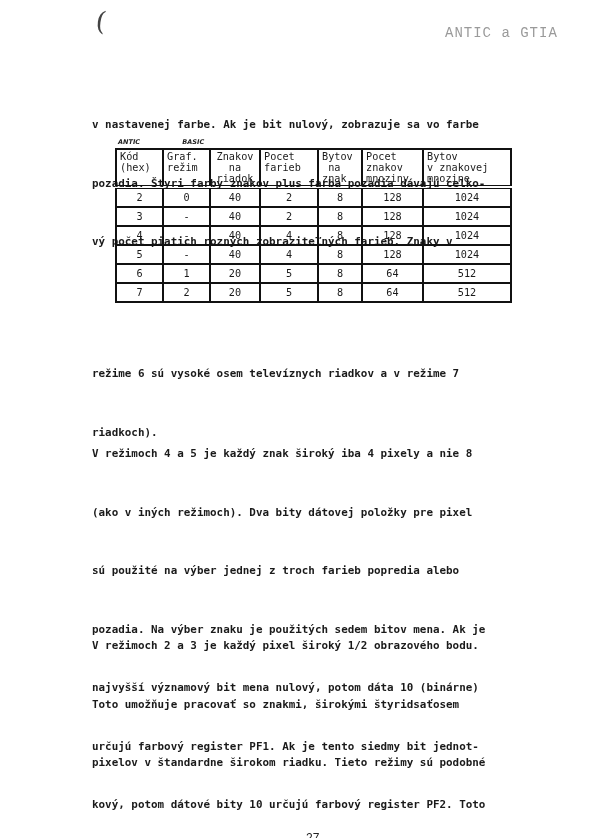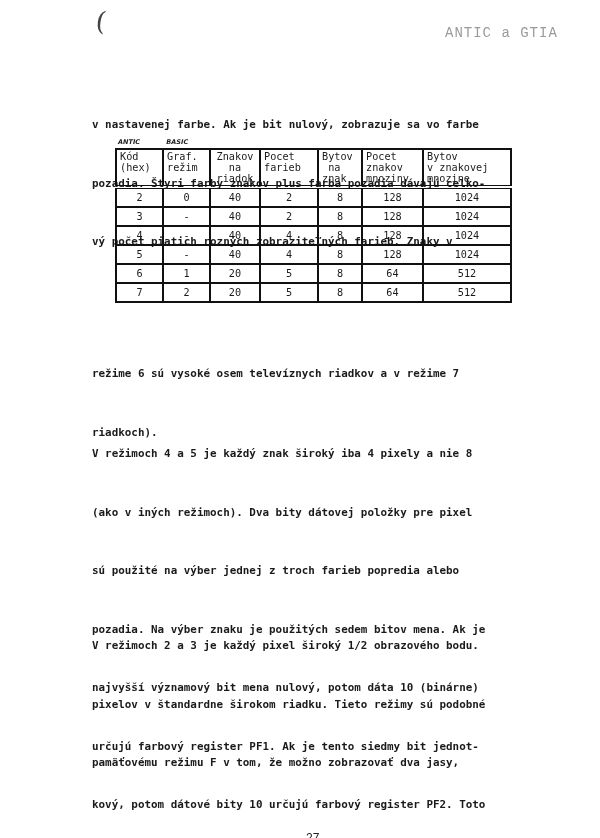--- a/index.html
+++ b/index.html
@@ -13,21 +13,21 @@
   }
   .margin-mark { position: absolute; top: 6px; left: 96px; font-size: 26px; color: #444; font-family: "DejaVu Serif", serif; transform: rotate(8deg); }
   .para { position: absolute; left: 84px; width: 500px; font-size: 10.9px; line-height: 19.5px; font-weight: bold; white-space: pre; }
   .para .line { display: block; margin-left: 8px; }
   .p1 { top: 76px; }
   .p2 { top: 325px; }
   .p3 { top: 405px; }
   .p4 { top: 597px; }
   .hand-labels { position: absolute; top: 138px; left: 118px; font-family: "DejaVu Sans", sans-serif; font-style: italic; font-weight: bold; font-size: 6.5px; color: #222; }
   .hand-labels span { display: inline-block; }
-  .hand-labels .l2 { margin-left: 24px; }
+  .hand-labels .l2 { margin-left: 40px; }
   table.modes {
     position: absolute; top: 148px; left: 115px; border-collapse: collapse;
     font-family: "DejaVu Sans Mono", monospace; font-size: 10.2px; line-height: 11px;
   }
   table.modes th, table.modes td { border: 2px solid #111; padding: 1px 3px; }
   table.modes th { text-align: left; font-weight: normal; vertical-align: top; }
   table.modes th.c { text-align: center; }
   table.modes thead tr { border-bottom: 4px double #111; }
   table.modes td { text-align: center; height: 15px; padding: 1px 3px; }
   .w1 { width: 39px; } .w2 { width: 39px; } .w3 { width: 42px; } .w4 { width: 50px; }
@@ -133,19 +133,19 @@
   <span class="line">pozadia. Na výber znaku je použitých sedem bitov mena. Ak je</span>
   <span class="line">najvyšší významový bit mena nulový, potom dáta 10 (binárne)</span>
   <span class="line">určujú farbový register PF1. Ak je tento siedmy bit jednot-</span>
   <span class="line">kový, potom dátové bity 10 určujú farbový register PF2. Toto</span>
   
   
 </div>
 
 <div class="para p4">
   <span class="line">V režimoch 2 a 3 je každý pixel široký 1/2 obrazového bodu.</span>
+  <span class="line">Toto umožňuje pracovať so znakmi, širokými štyridsaťosem</span>
   <span class="line">pixelov v štandardne širokom riadku. Tieto režimy sú podobné</span>
-  <span class="line">pamäťovému režimu F v tom, že možno zobrazovať dva jasy,</span>
   
   
 </div>
 
 <div class="page-num">27</div>
 
 </body></html>

